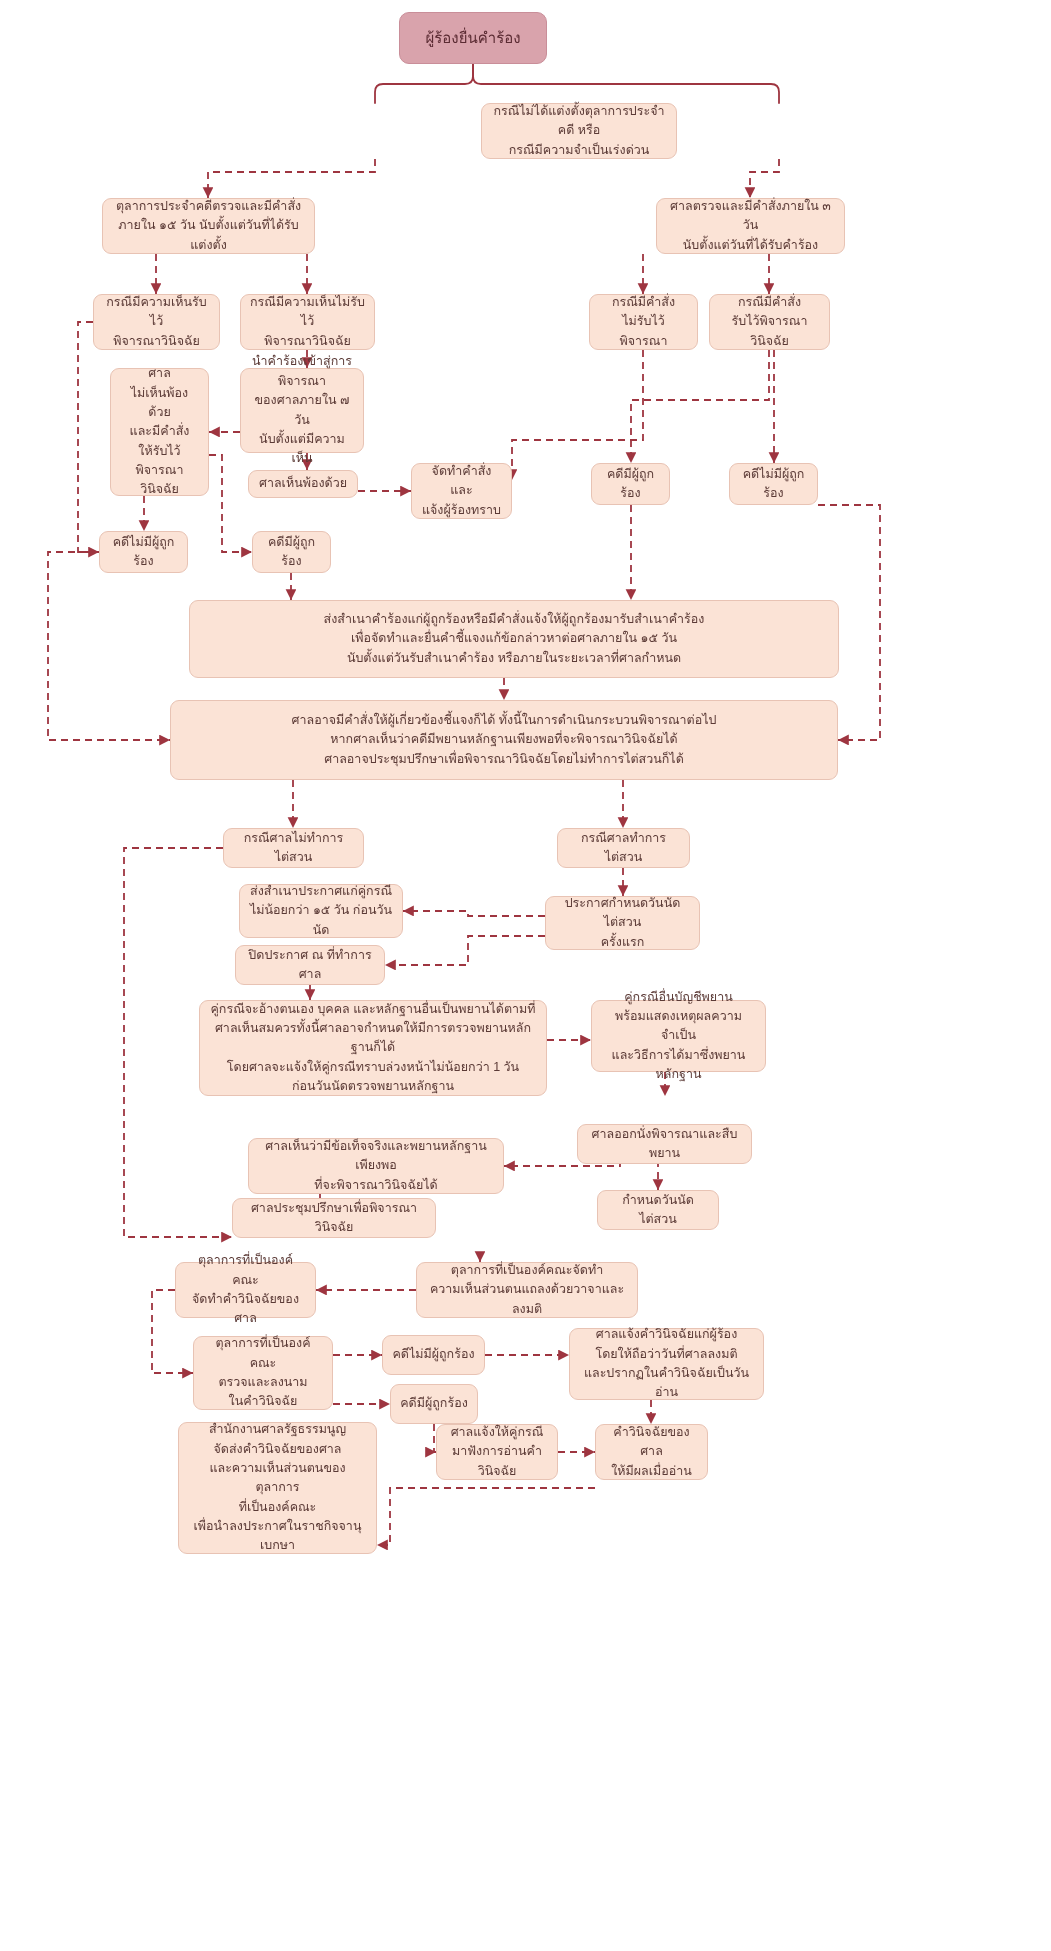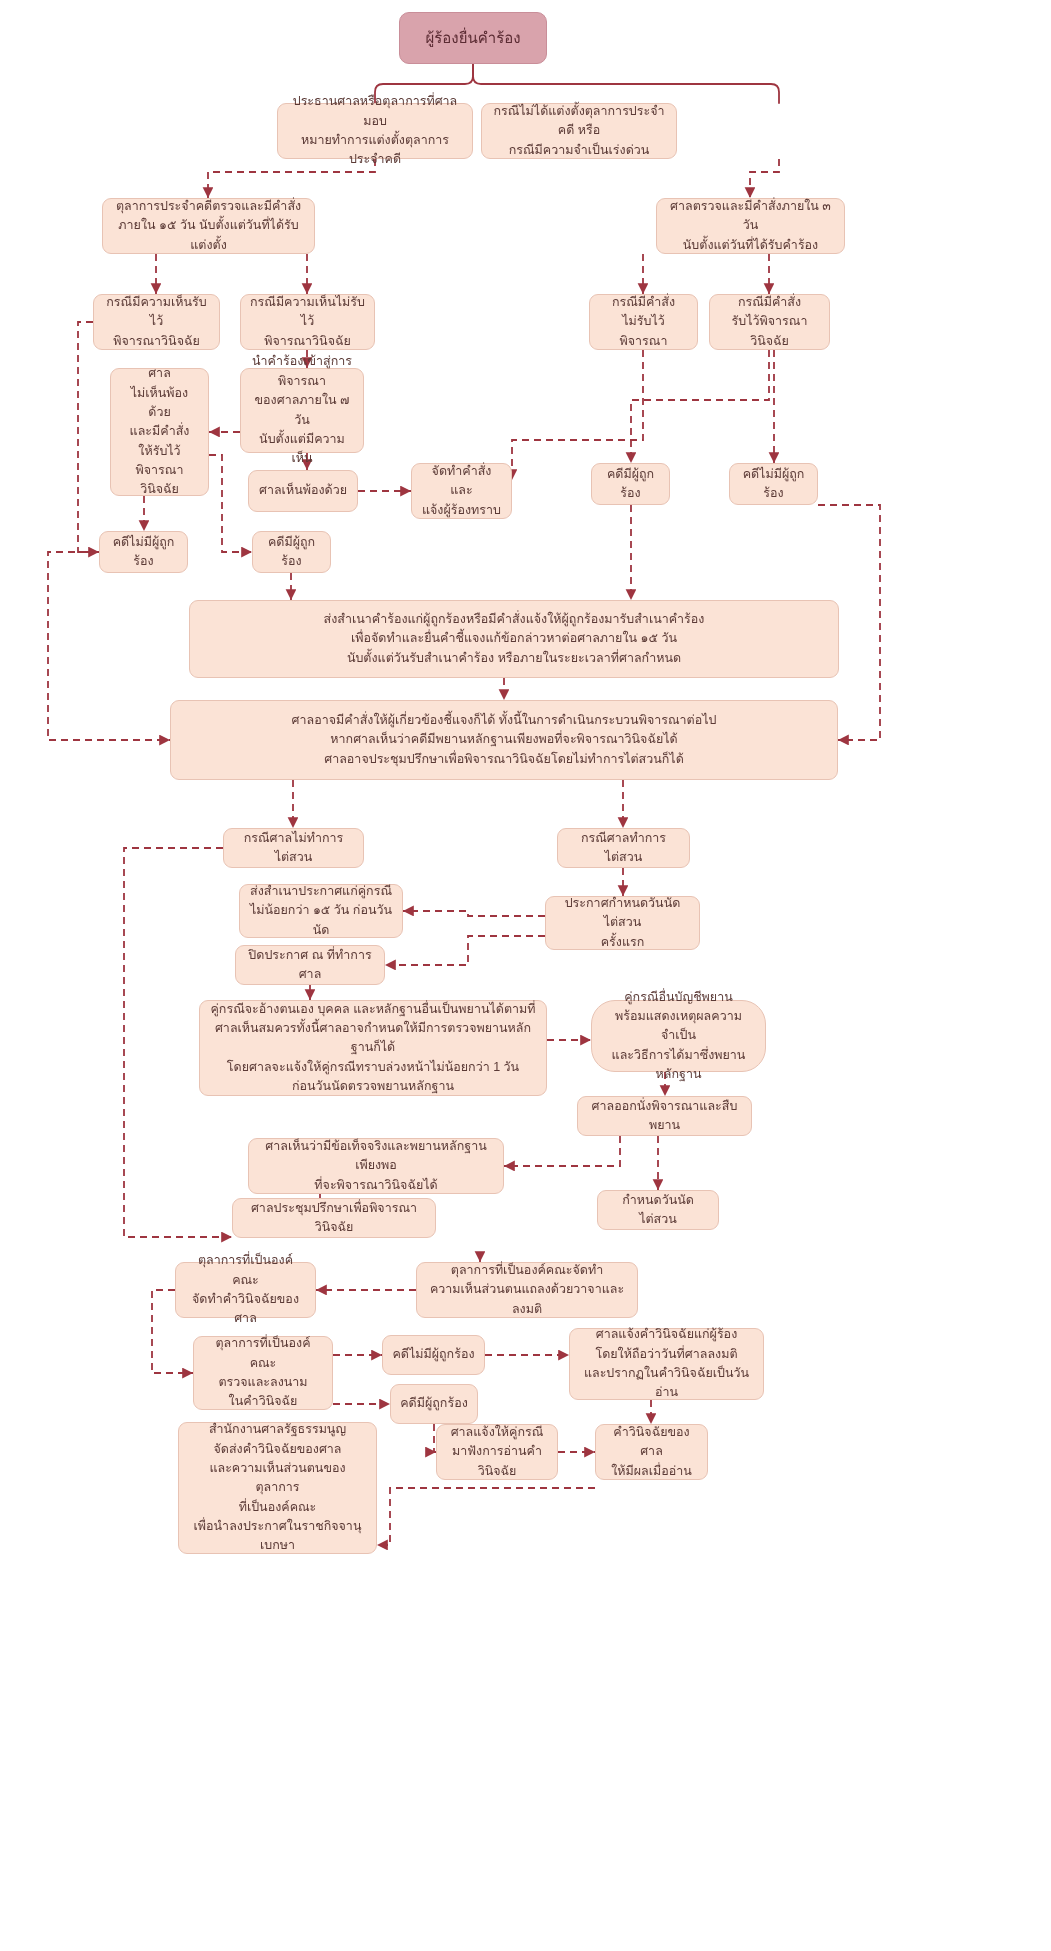--- a/index.html
+++ b/index.html
@@ -130,22 +130,20 @@
 
         <path d="M651,1400 L651,1424"></path>
 
         <path d="M558,1452 L595,1452"></path>
 
         <path d="M595,1488 L390,1488 L390,1545 L377,1545"></path>
       </g>
     </g>
   </svg>
 <div class="node root" style="left: 399px; top: 12px; width: 148px; height: 52px;"><span>ผู้ร้องยื่นคำร้อง</span></div>
-    <div class="node" style="left: 277px; top: 103px; width: 196px; height: 56px;"><span>ประธานศาลหรือตุลาการที่ศาลมอบ
-หมายทำการแต่งตั้งตุลาการประจำคดี</span></div>
     <div class="node" style="left: 481px; top: 103px; width: 196px; height: 56px;"><span>กรณีไม่ได้แต่งตั้งตุลาการประจำคดี หรือ
 กรณีมีความจำเป็นเร่งด่วน</span></div>
     <div class="node" style="left: 102px; top: 198px; width: 213px; height: 56px;"><span>ตุลาการประจำคดีตรวจและมีคำสั่ง
 ภายใน ๑๕ วัน นับตั้งแต่วันที่ได้รับแต่งตั้ง</span></div>
     <div class="node" style="left: 656px; top: 198px; width: 189px; height: 56px;"><span>ศาลตรวจและมีคำสั่งภายใน ๓ วัน
 นับตั้งแต่วันที่ได้รับคำร้อง</span></div>
     <div class="node" style="left: 93px; top: 294px; width: 127px; height: 56px;"><span>กรณีมีความเห็นรับไว้
 พิจารณาวินิจฉัย</span></div>
     <div class="node" style="left: 240px; top: 294px; width: 135px; height: 56px;"><span>กรณีมีความเห็นไม่รับไว้
 พิจารณาวินิจฉัย</span></div>
@@ -154,21 +152,21 @@
     <div class="node" style="left: 709px; top: 294px; width: 121px; height: 56px;"><span>กรณีมีคำสั่ง
 รับไว้พิจารณาวินิจฉัย</span></div>
     <div class="node" style="left: 110px; top: 368px; width: 99px; height: 128px;"><span>ศาล
 ไม่เห็นพ้องด้วย
 และมีคำสั่ง
 ให้รับไว้
 พิจารณาวินิจฉัย</span></div>
     <div class="node" style="left: 240px; top: 368px; width: 124px; height: 85px;"><span>นำคำร้องเข้าสู่การพิจารณา
 ของศาลภายใน ๗ วัน
 นับตั้งแต่มีความเห็น</span></div>
-    <div class="node" style="left: 248px; top: 470px; width: 110px; height: 42px;"><span>ศาลเห็นพ้องด้วย</span></div>
+    <div class="node" style="left: 248px; top: 470px; width: 110px; height: 28px;"><span>ศาลเห็นพ้องด้วย</span></div>
     <div class="node" style="left: 411px; top: 463px; width: 101px; height: 56px;"><span>จัดทำคำสั่งและ
 แจ้งผู้ร้องทราบ</span></div>
     <div class="node" style="left: 591px; top: 463px; width: 79px; height: 42px;"><span>คดีมีผู้ถูกร้อง</span></div>
     <div class="node" style="left: 729px; top: 463px; width: 89px; height: 42px;"><span>คดีไม่มีผู้ถูกร้อง</span></div>
     <div class="node" style="left: 99px; top: 531px; width: 89px; height: 42px;"><span>คดีไม่มีผู้ถูกร้อง</span></div>
     <div class="node" style="left: 252px; top: 531px; width: 79px; height: 42px;"><span>คดีมีผู้ถูกร้อง</span></div>
     <div class="node" style="left: 189px; top: 600px; width: 650px; height: 78px;"><span>ส่งสำเนาคำร้องแก่ผู้ถูกร้องหรือมีคำสั่งแจ้งให้ผู้ถูกร้องมารับสำเนาคำร้อง
 เพื่อจัดทำและยื่นคำชี้แจงแก้ข้อกล่าวหาต่อศาลภายใน ๑๕ วัน
 นับตั้งแต่วันรับสำเนาคำร้อง หรือภายในระยะเวลาที่ศาลกำหนด</span></div>
     <div class="node" style="left: 170px; top: 700px; width: 668px; height: 80px;"><span>ศาลอาจมีคำสั่งให้ผู้เกี่ยวข้องชี้แจงก็ได้ ทั้งนี้ในการดำเนินกระบวนพิจารณาต่อไป
@@ -178,24 +176,24 @@
     <div class="node" style="left: 557px; top: 828px; width: 133px; height: 40px;"><span>กรณีศาลทำการไต่สวน</span></div>
     <div class="node" style="left: 239px; top: 884px; width: 164px; height: 54px;"><span>ส่งสำเนาประกาศแก่คู่กรณี
 ไม่น้อยกว่า ๑๕ วัน ก่อนวันนัด</span></div>
     <div class="node" style="left: 545px; top: 896px; width: 155px; height: 54px;"><span>ประกาศกำหนดวันนัดไต่สวน
 ครั้งแรก</span></div>
     <div class="node" style="left: 235px; top: 945px; width: 150px; height: 40px;"><span>ปิดประกาศ ณ ที่ทำการศาล</span></div>
     <div class="node" style="left: 199px; top: 1000px; width: 348px; height: 96px;"><span>คู่กรณีจะอ้างตนเอง บุคคล และหลักฐานอื่นเป็นพยานได้ตามที่
 ศาลเห็นสมควรทั้งนี้ศาลอาจกำหนดให้มีการตรวจพยานหลักฐานก็ได้
 โดยศาลจะแจ้งให้คู่กรณีทราบล่วงหน้าไม่น้อยกว่า 1 วัน
 ก่อนวันนัดตรวจพยานหลักฐาน</span></div>
-    <div class="node" style="left: 591px; top: 1000px; width: 175px; height: 72px; border-radius: 24px;"><span>คู่กรณีอื่นบัญชีพยาน
+    <div class="node" style="left: 591px; top: 1000px; width: 175px; height: 72px;"><span>คู่กรณีอื่นบัญชีพยาน
 พร้อมแสดงเหตุผลความจำเป็น
 และวิธีการได้มาซึ่งพยานหลักฐาน</span></div>
-    <div class="node" style="left: 577px; top: 1096px; width: 175px; height: 40px;"><span>ศาลออกนั่งพิจารณาและสืบพยาน</span></div>
+    <div class="node" style="left: 577px; top: 1124px; width: 175px; height: 40px;"><span>ศาลออกนั่งพิจารณาและสืบพยาน</span></div>
     <div class="node" style="left: 248px; top: 1138px; width: 256px; height: 56px;"><span>ศาลเห็นว่ามีข้อเท็จจริงและพยานหลักฐานเพียงพอ
 ที่จะพิจารณาวินิจฉัยได้</span></div>
     <div class="node" style="left: 597px; top: 1190px; width: 122px; height: 40px;"><span>กำหนดวันนัดไต่สวน</span></div>
     <div class="node" style="left: 232px; top: 1198px; width: 204px; height: 40px;"><span>ศาลประชุมปรึกษาเพื่อพิจารณาวินิจฉัย</span></div>
     <div class="node" style="left: 416px; top: 1262px; width: 222px; height: 56px;"><span>ตุลาการที่เป็นองค์คณะจัดทำ
 ความเห็นส่วนตนแถลงด้วยวาจาและลงมติ</span></div>
     <div class="node" style="left: 175px; top: 1262px; width: 141px; height: 56px;"><span>ตุลาการที่เป็นองค์คณะ
 จัดทำคำวินิจฉัยของศาล</span></div>
     <div class="node" style="left: 193px; top: 1336px; width: 140px; height: 74px;"><span>ตุลาการที่เป็นองค์คณะ
 ตรวจและลงนาม

